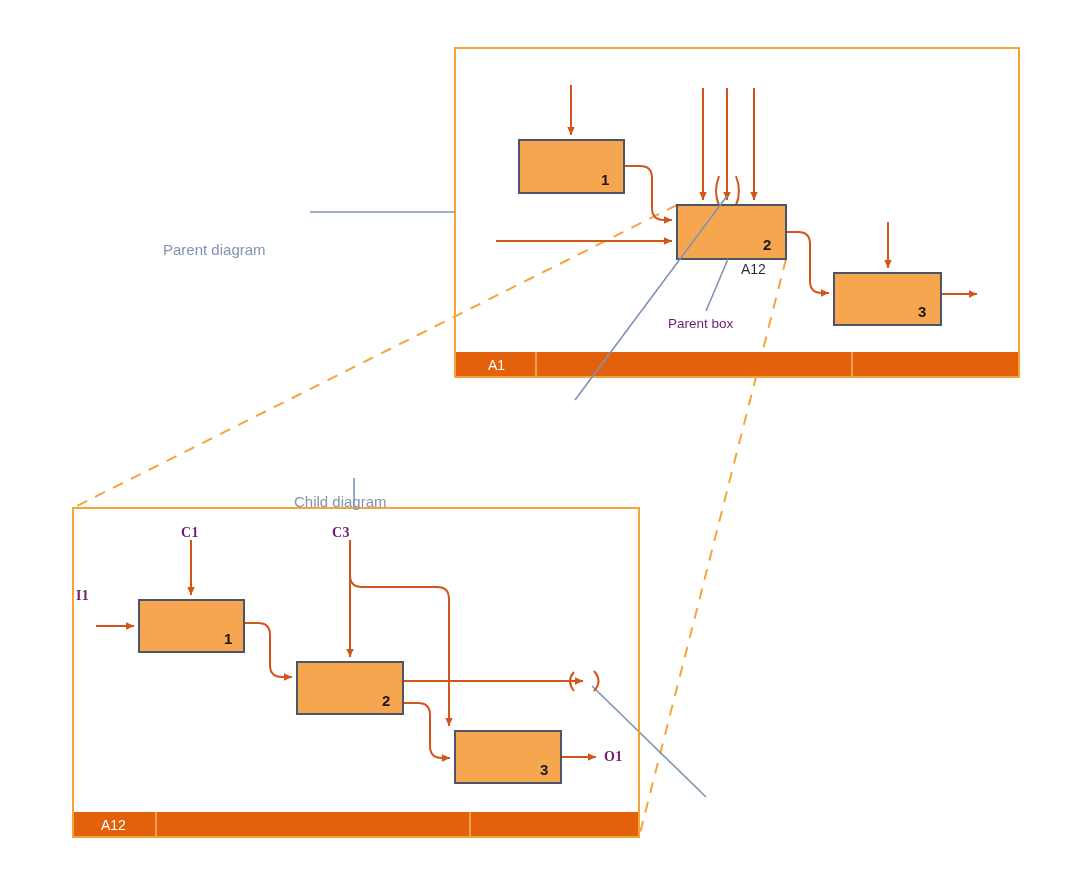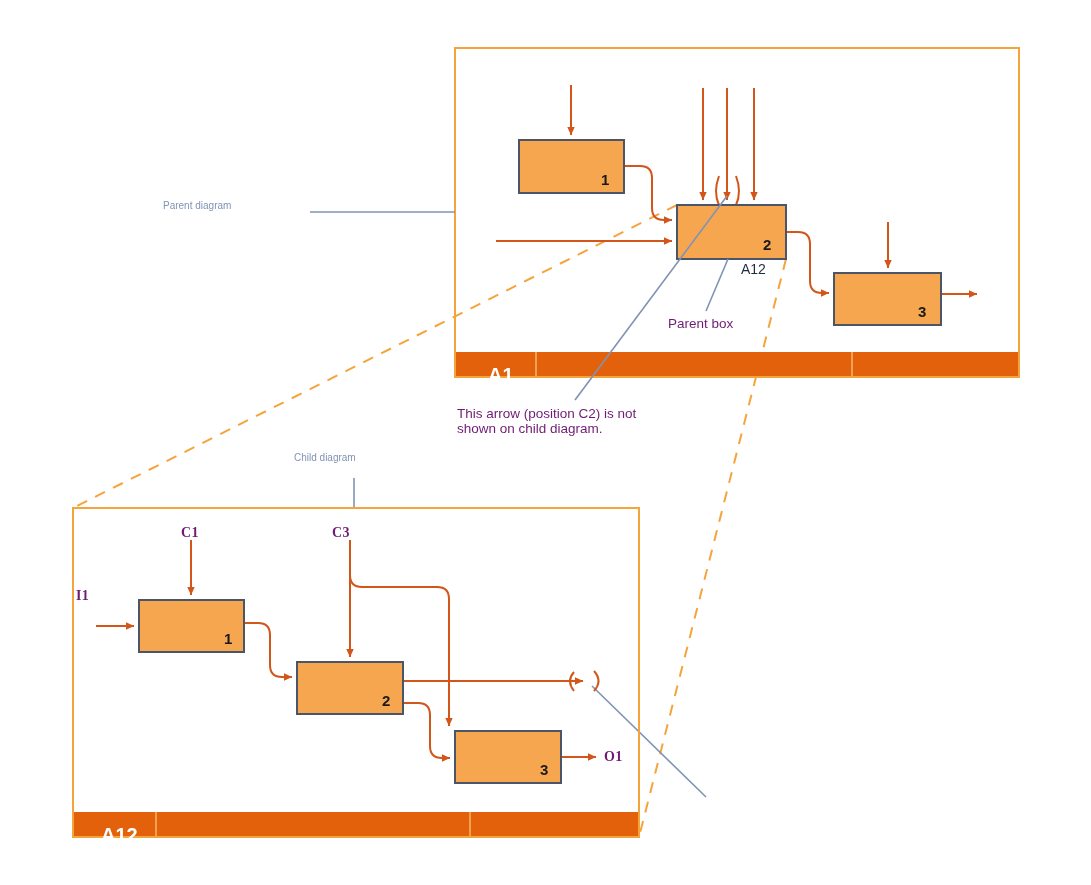--- a/index.html
+++ b/index.html
@@ -30,22 +30,23 @@
     white-space: pre;
     line-height: 1.22;
   }
   .note {
     color: #701a75;
     font-size: 13.5px;
     font-family: "Liberation Sans", sans-serif;
   }
   .difflbl {
     color: #8093b4;
-    font-size: 10px;
-    font-family: "Liberation Sans", sans-serif;
+    font-size: 15px;
+    font-family: "Liberation Sans", sans-serif;
+    margin-top: 41px;
   }
   .icom {
     color: #701a75;
     font-size: 14px;
     font-family: "Liberation Serif", serif;
     font-weight: 700;
     letter-spacing: 0.3px;
   }
   .boxnum {
     color: #1a1a1a;
@@ -53,24 +54,23 @@
     font-family: "Liberation Sans", sans-serif;
     font-weight: 700;
   }
   .dref {
     color: #1f2d3d;
     font-size: 14px;
     font-family: "Liberation Sans", sans-serif;
   }
   .barlbl {
     color: #ffffff;
-    font-size: 20px;
-    font-family: "Liberation Sans", sans-serif;
-    font-weight: 700;
-    margin-top: 6px;
+    font-size: 14px;
+    font-family: "Liberation Sans", sans-serif;
+    font-weight: 400;
   }
 </style>
 </head>
 <body>
 
 <div id="stage">
 
   <svg class="layer" viewBox="0 0 1091 885">
     <defs>
       <marker id="ah" markerWidth="9" markerHeight="9" refX="8.4" refY="4.5" orient="auto" markerUnits="userSpaceOnUse">
@@ -187,19 +187,15 @@
   <div class="lbl icom" style="left:332px; top:524px;">C3</div>
   <div class="lbl icom" style="left:76px; top:587px;">I1</div>
   <div class="lbl icom" style="left:604px; top:748px;">O1</div>
 
   <div class="lbl difflbl" style="left:163px; top:200px;">Parent diagram</div>
 
   <div class="lbl difflbl" style="left:294px; top:452px;">Child diagram</div>
 
   <div class="lbl note" style="left:668px; top:316px;">Parent box</div>
 
-  <div style="position:absolute; left:457px; top:406px;">
-    <div class="note">This arrow (position C2) is not</div>
-    <div class="note">shown on child diagram.</div>
-  </div>
 
 
 </div>
 
 </body></html>

